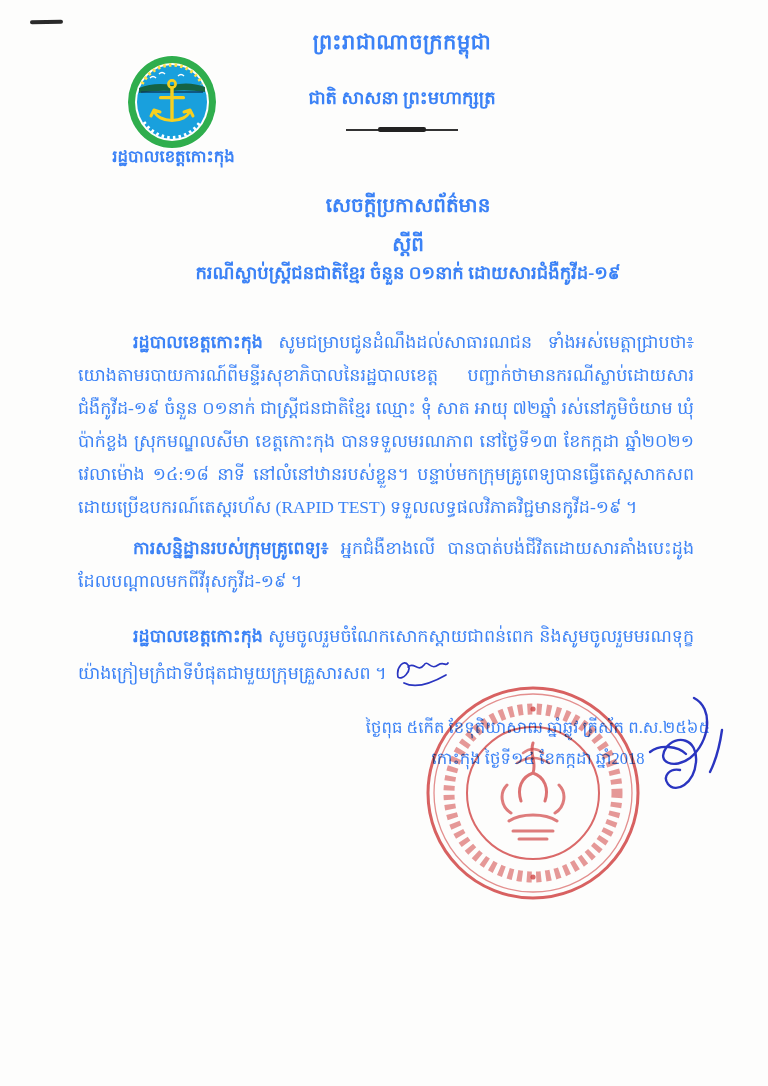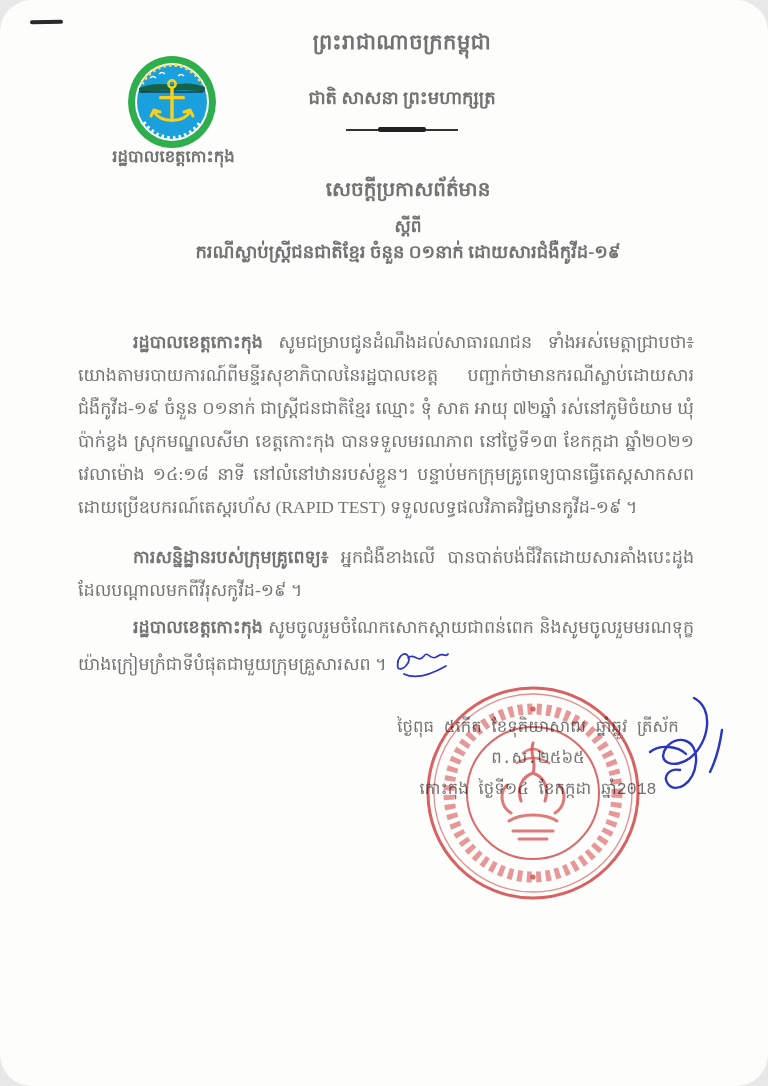--- a/index.html
+++ b/index.html
@@ -2,23 +2,22 @@
 <html><head>
 <meta charset="utf-8">
 <style>
   html,body{margin:0;padding:0;background:#e8e8e8;}
   .page{
     position:relative;
     width:768px;height:1086px;
     margin:0 auto;
     background:#fdfdfc;
     font-family:"Liberation Serif","DejaVu Serif",serif;
-    color:#737373;
+    color:#3b82f6;
     overflow:hidden;
-    border-radius:32px;
   }
   .scan-mark{
     position:absolute;left:30px;top:20px;width:33px;height:4px;
     background:#2a2a2a;border-radius:2px;transform:rotate(-1deg);
   }
   
   .header{
     position:absolute;left:0;top:28px;width:768px;
     padding-left:36px;box-sizing:border-box;
     text-align:center;
@@ -35,41 +34,41 @@
     position:absolute;left:32px;top:0;width:48px;height:5px;background:#222;border-radius:2px;
   }
   
   .logo-wrap{position:absolute;left:126px;top:54px;width:92px;height:96px;}
   .logo-label{
     position:absolute;left:86px;top:146px;width:175px;
     text-align:center;font-size:16.5px;font-weight:bold;
   }
   
   .title-block{
-    position:absolute;left:0;top:176px;width:768px;
+    position:absolute;left:0;top:192px;width:768px;
     padding-left:48px;box-sizing:border-box;text-align:center;
     font-weight:bold;
   }
   .title-main{font-size:20px;}
-  .title-regarding{font-size:17px;margin-top:9px;}
+  .title-regarding{font-size:20px;margin-top:9px;}
   .title-subject{font-size:18px;}
   
   .body-text{
     position:absolute;left:78px;top:326px;width:616px;
     font-size:17.5px;line-height:33px;text-align:justify;
   }
   .body-text p{margin:0;text-indent:55px;}
-  .body-text p.p2{margin-top:17px;}
-  .body-text p.p3{margin-top:4px;}
+  .body-text p.p2{margin-top:8px;}
+  .body-text p.p3{margin-top:22px;}
   .lead{font-weight:bold;}
   .sig-inline{vertical-align:-8px;margin-left:5px;}
   
   .dateline{
     position:absolute;left:358px;top:712px;width:360px;
-    text-align:center;font-size:16.5px;line-height:31px;font-family:Liberation Mono, monospace;
+    text-align:center;font-size:16.5px;line-height:31px;
   }
   
   .stamp{position:absolute;left:421px;top:681px;width:224px;height:224px;
          mix-blend-mode:multiply;opacity:.88;}
   .sig-flourish{position:absolute;left:626px;top:690px;width:114px;height:114px;}
 </style>
 </head>
 <body>
 
 <div class="page">

